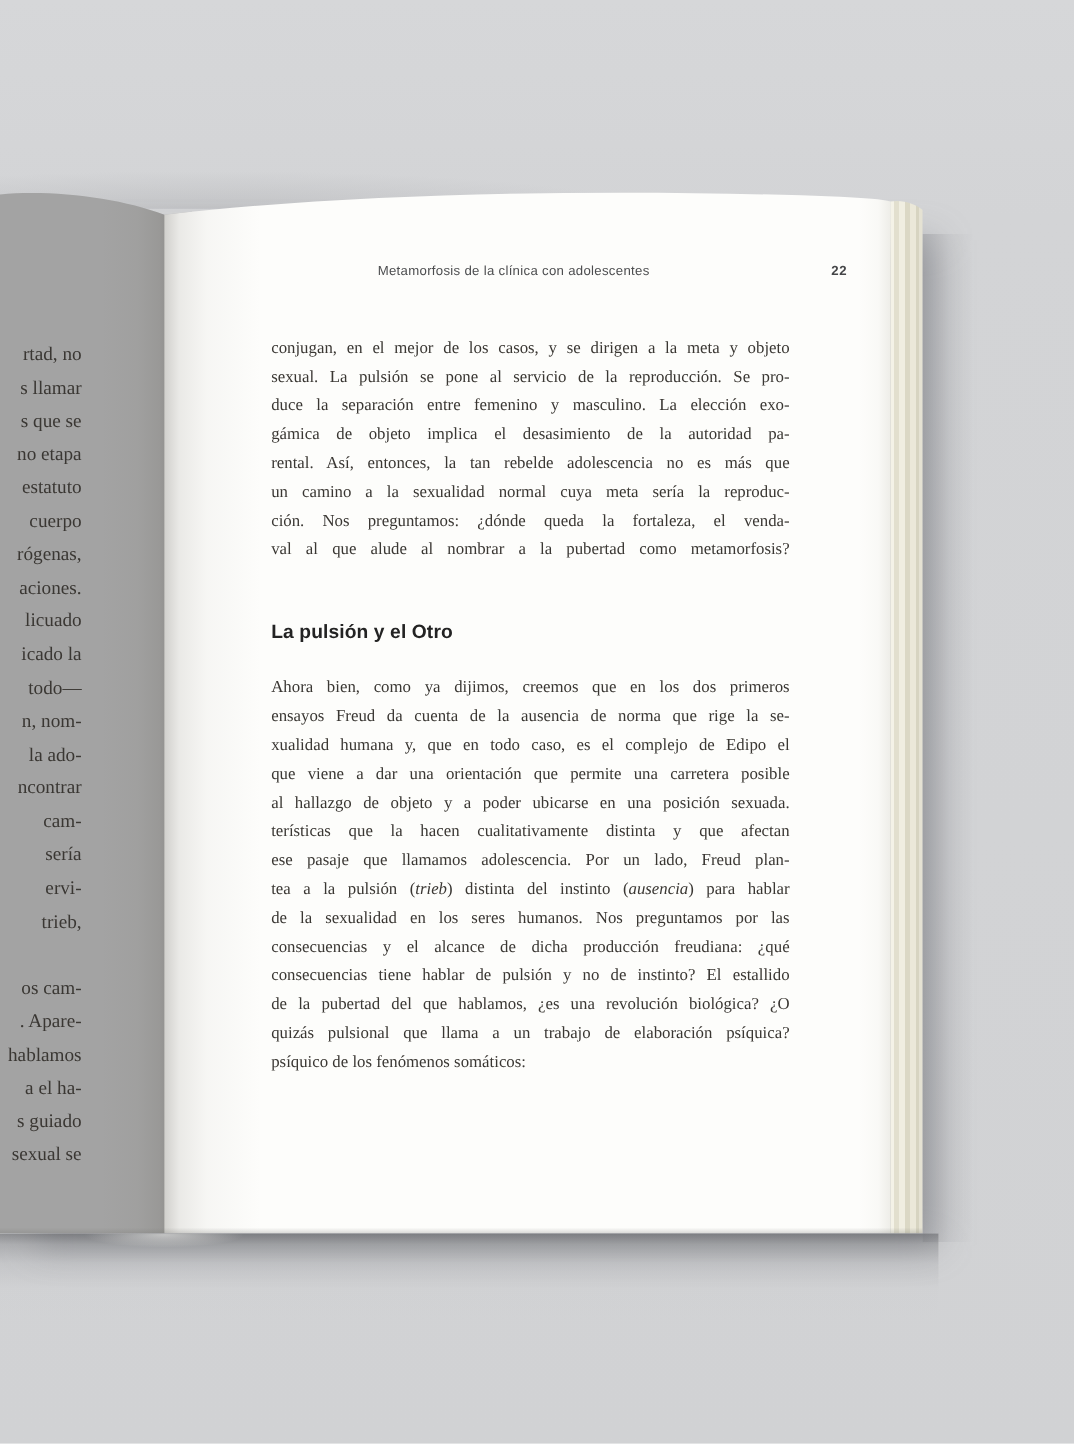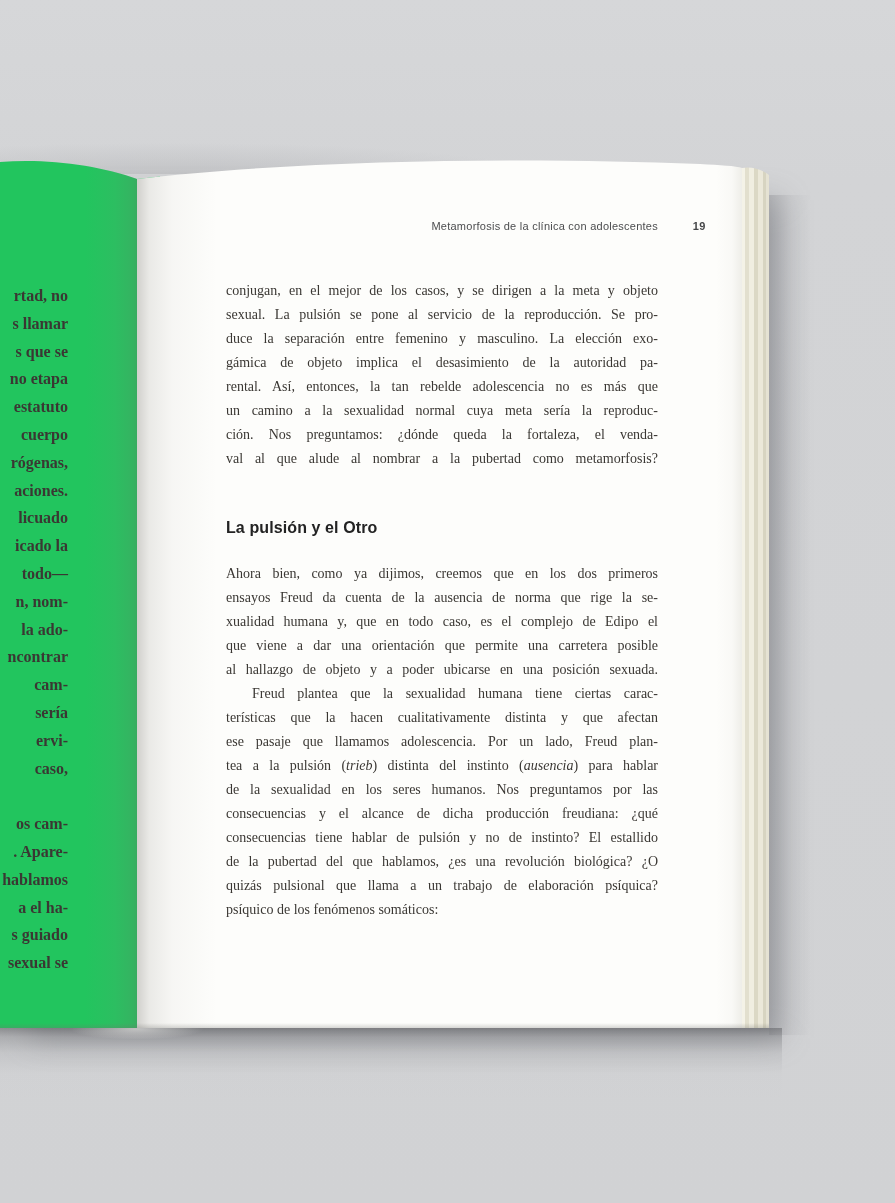--- a/index.html
+++ b/index.html
@@ -21,22 +21,21 @@
     position:absolute;left:30px;top:200px;width:750px;height:838px;
     background:rgba(106,107,114,.42);filter:blur(15px);
   }
 
   .book{
     position:absolute;left:0;top:158px;width:769px;height:870px;
     clip-path:path('M 0 4 C 45 0, 100 7, 137 21 C 300 2, 520 -1, 700 6 C 720 7, 736 8, 742 10 C 752 8, 763 12, 769 17 L 769 870 L 0 870 Z');
   }
   .page-left{
     position:absolute;left:0;top:0;width:160px;height:100%;
-    background:#22c55e;
-    font-weight:bold;
+    background:#a3a3a3;
   }
   .page-right{
     position:absolute;left:137px;top:0;width:605px;height:100%;
     background:linear-gradient(270deg,rgba(185,182,166,.22) 0px,rgba(185,182,166,.06) 10px,rgba(255,255,255,0) 26px),#fdfdfb;
   }
   .gutter{
     position:absolute;left:85px;top:0;width:165px;height:100%;pointer-events:none;
     background:linear-gradient(90deg,
       rgba(134,131,124,0) 0%,
       rgba(134,131,124,.10) 18%,
@@ -76,23 +75,23 @@
 
   
   .left-frags{
     position:absolute;left:0;top:124px;width:68px;
     font-size:16px;line-height:27.8px;color:#3a3733;text-align:right;
     white-space:nowrap;
   }
 
   
   .running-title{
-    position:absolute;left:89px;top:61px;width:432px;
+    position:absolute;left:75px;top:61px;width:432px;
     font-family:"Liberation Sans",sans-serif;font-size:11px;line-height:14px;
-    letter-spacing:.25px;color:#4c4d4f;text-align:right;
+    letter-spacing:.25px;color:#4c4d4f;text-align:center;
   }
   .folio{
     position:absolute;right:36px;top:61px;
     font-family:"Liberation Sans",sans-serif;font-size:11px;line-height:14px;
     font-weight:700;letter-spacing:.5px;color:#454648;
   }
   .text-col{
     position:absolute;left:89px;top:121px;width:432px;
     font-size:14px;line-height:24px;color:#3a3733;
   }
@@ -125,50 +124,49 @@
           <div>aciones.</div>
           <div>licuado</div>
           <div>icado la</div>
           <div>todo—</div>
           <div>n, nom-</div>
           <div>la ado-</div>
           <div>ncontrar</div>
           <div>cam-</div>
           <div>sería</div>
           <div>ervi-</div>
-          <div>caso,</div>
+          <div>trieb,</div>
           <div>&nbsp;</div>
           <div>os cam-</div>
           <div>. Apare-</div>
           <div>hablamos</div>
           <div>a el ha-</div>
           <div>s guiado</div>
           <div>sexual se</div>
         </div>
     </div>
 
     <div class="page-right">
       <div class="running-title">Metamorfosis de la clínica con adolescentes</div>
-      <div class="folio">19</div>
+      <div class="folio">22</div>
       <div class="text-col" id="text-col">
           <div class="ln jl">conjugan, en el mejor de los casos, y se dirigen a la meta y objeto</div>
           <div class="ln jl">sexual. La pulsión se pone al servicio de la reproducción. Se pro-</div>
           <div class="ln jl">duce la separación entre femenino y masculino. La elección exo-</div>
           <div class="ln jl">gámica de objeto implica el desasimiento de la autoridad pa-</div>
           <div class="ln jl">rental. Así, entonces, la tan rebelde adolescencia no es más que</div>
           <div class="ln jl">un camino a la sexualidad normal cuya meta sería la reproduc-</div>
           <div class="ln jl">ción. Nos preguntamos: ¿dónde queda la fortaleza, el venda-</div>
           <div class="ln jl">val al que alude al nombrar a la pubertad como metamorfosis?</div>
           <div class="hblock">La pulsión y el Otro</div>
           <div class="ln jl">Ahora bien, como ya dijimos, creemos que en los dos primeros</div>
           <div class="ln jl">ensayos Freud da cuenta de la ausencia de norma que rige la se-</div>
           <div class="ln jl">xualidad humana y, que en todo caso, es el complejo de Edipo el</div>
           <div class="ln jl">que viene a dar una orientación que permite una carretera posible</div>
           <div class="ln jl">al hallazgo de objeto y a poder ubicarse en una posición sexuada.</div>
-          <div class="ln jl ind">Freud plantea que la sexualidad humana tiene ciertas carac-</div>
           <div class="ln jl">terísticas que la hacen cualitativamente distinta y que afectan</div>
           <div class="ln jl">ese pasaje que llamamos adolescencia. Por un lado, Freud plan-</div>
           <div class="ln jl">tea a la pulsión (<i>trieb</i>) distinta del instinto (<i>ausencia</i>) para hablar</div>
           <div class="ln jl">de la sexualidad en los seres humanos. Nos preguntamos por las</div>
           <div class="ln jl">consecuencias y el alcance de dicha producción freudiana: ¿qué</div>
           <div class="ln jl">consecuencias tiene hablar de pulsión y no de instinto? El estallido</div>
           <div class="ln jl">de la pubertad del que hablamos, ¿es una revolución biológica? ¿O</div>
           <div class="ln jl">quizás pulsional que llama a un trabajo de elaboración psíquica?</div>
           <div class="ln">psíquico de los fenómenos somáticos:</div>
         </div>

